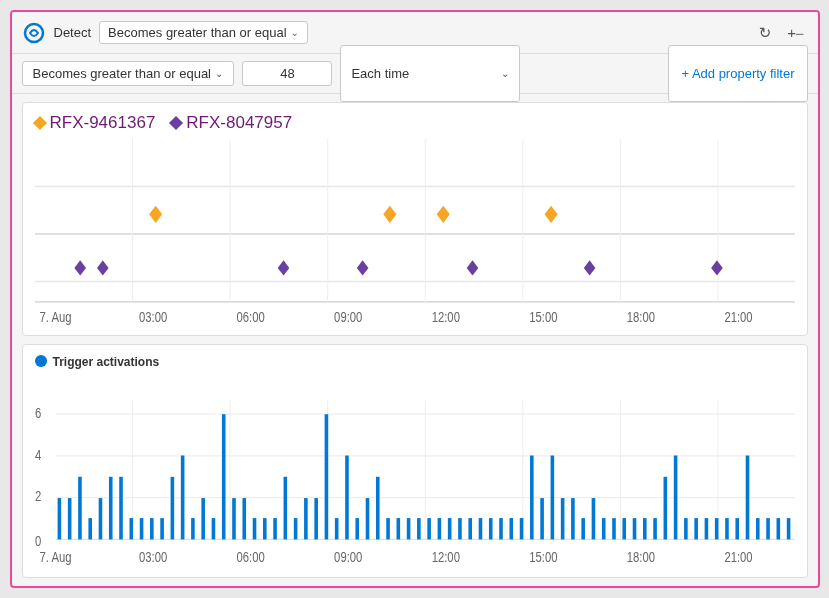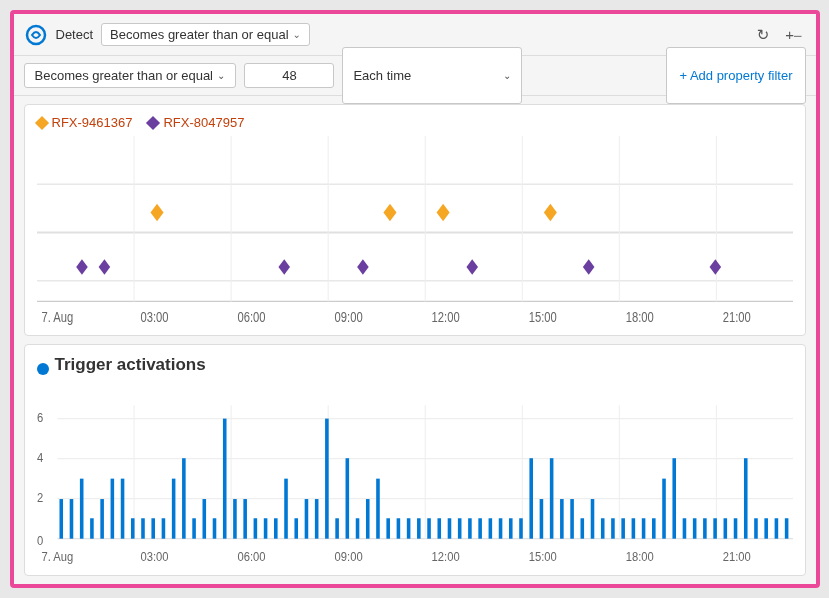--- a/index.html
+++ b/index.html
@@ -10,21 +10,21 @@
       display: flex;
       justify-content: center;
       align-items: center;
       width: 829px;
       height: 598px;
     }
     .main-container {
       width: 810px;
       height: 578px;
       background: #f5f5f5;
-      border: 4px solid #ec4899;
+      border: 2px solid #ec4899;
       border-radius: 4px;
       overflow: hidden;
       display: flex;
       flex-direction: column;
     }
     
     .top-bar {
       display: flex;
       align-items: center;
       padding: 6px 10px;
@@ -156,22 +156,22 @@
       padding: 10px 12px 6px;
       flex: 1;
       display: flex;
       flex-direction: column;
       min-height: 0;
     }
     .legend {
       display: flex;
       gap: 16px;
       margin-bottom: 6px;
-      font-size: 13px;
-      color: #c2410c;
+      font-size: 17px;
+      color: #701a75;
     }
     .legend-item {
       display: flex;
       align-items: center;
       gap: 5px;
     }
     .legend-dot {
       width: 10px;
       height: 10px;
       transform: rotate(45deg);
@@ -193,24 +193,24 @@
       border: 1px solid #ddd;
       border-radius: 4px;
       padding: 10px 12px 6px;
       flex: 1;
       display: flex;
       flex-direction: column;
       min-height: 0;
     }
     .bar-legend {
       display: flex;
-      align-items: flex-end;
+      align-items: flex-start;
       gap: 6px;
       margin-bottom: 6px;
-      font-size: 17px;
+      font-size: 12px;
       font-weight: 600;
       color: #333;
     }
     .bar-legend-dot {
       width: 12px;
       height: 12px;
       background: #0078d4;
       border-radius: 50%;
       flex-shrink: 0;
     }

